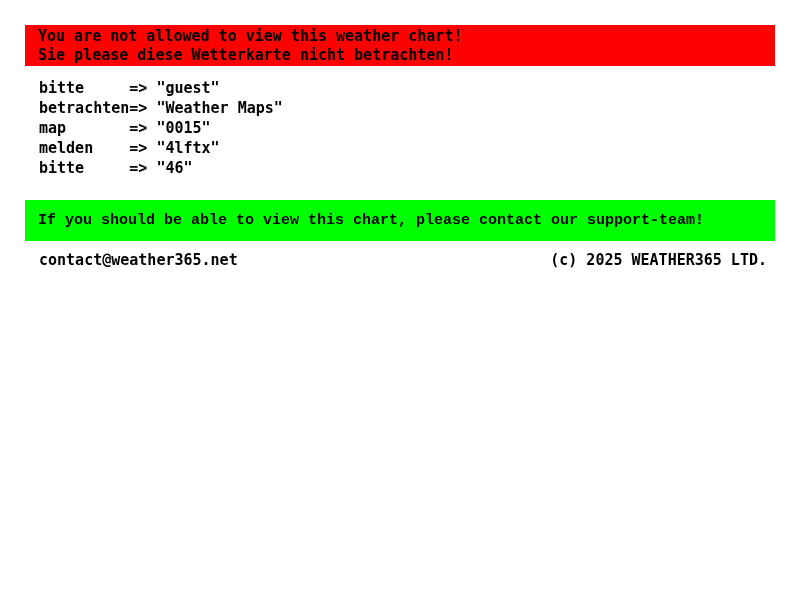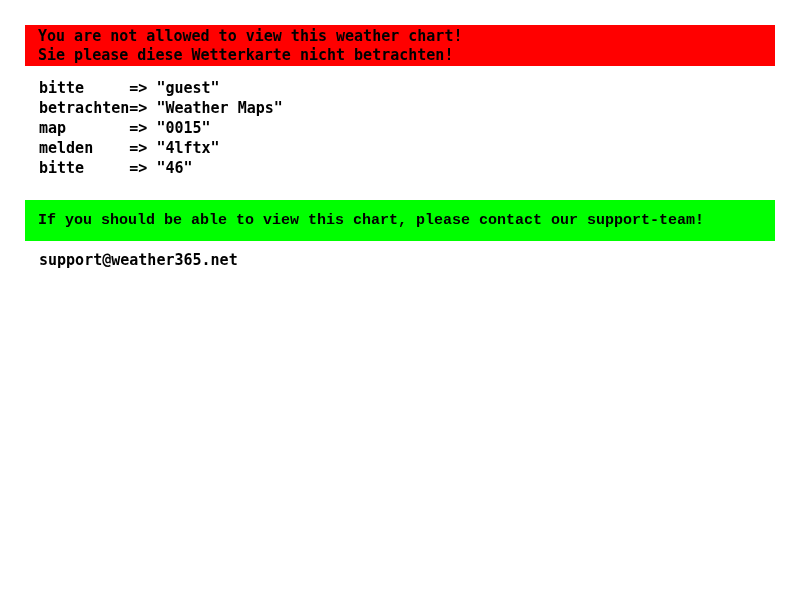--- a/index.html
+++ b/index.html
@@ -82,14 +82,15 @@
   <div class="kv-row"><span class="kv-key">map</span><span class="kv-arrow">=&gt;</span><span class="kv-value">"0015"</span></div>
   <div class="kv-row"><span class="kv-key">melden</span><span class="kv-arrow">=&gt;</span><span class="kv-value">"4lftx"</span></div>
   <div class="kv-row"><span class="kv-key">bitte</span><span class="kv-arrow">=&gt;</span><span class="kv-value">"46"</span></div>
 </div>
 
 <div class="banner banner-info">
   <div class="line">If you should be able to view this chart, please contact our support-team!</div>
 </div>
 
 <div class="footer">
-  <span>support@weather365.net</span>
+  <span>contact@weather365.net</span>
+  <span>(c) 2025 WEATHER365 LTD.</span>
 </div>
 
 </body></html>

